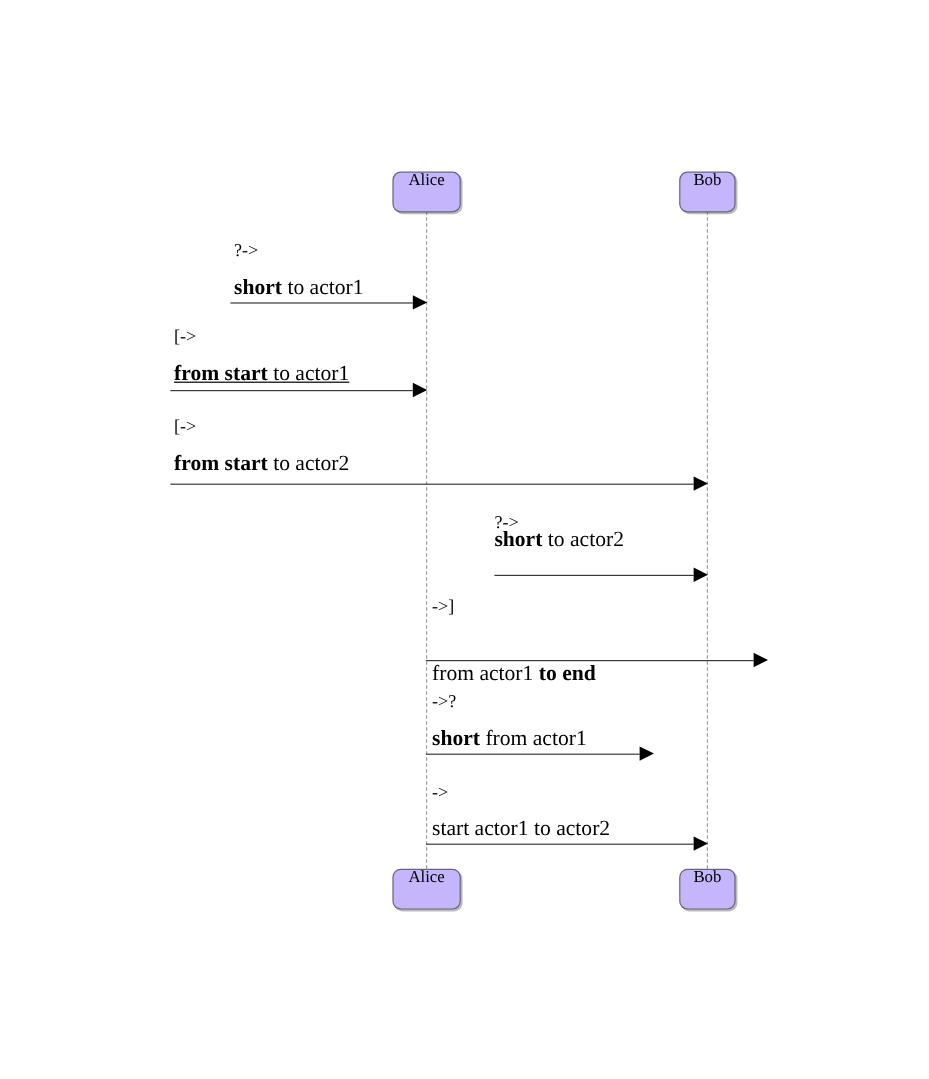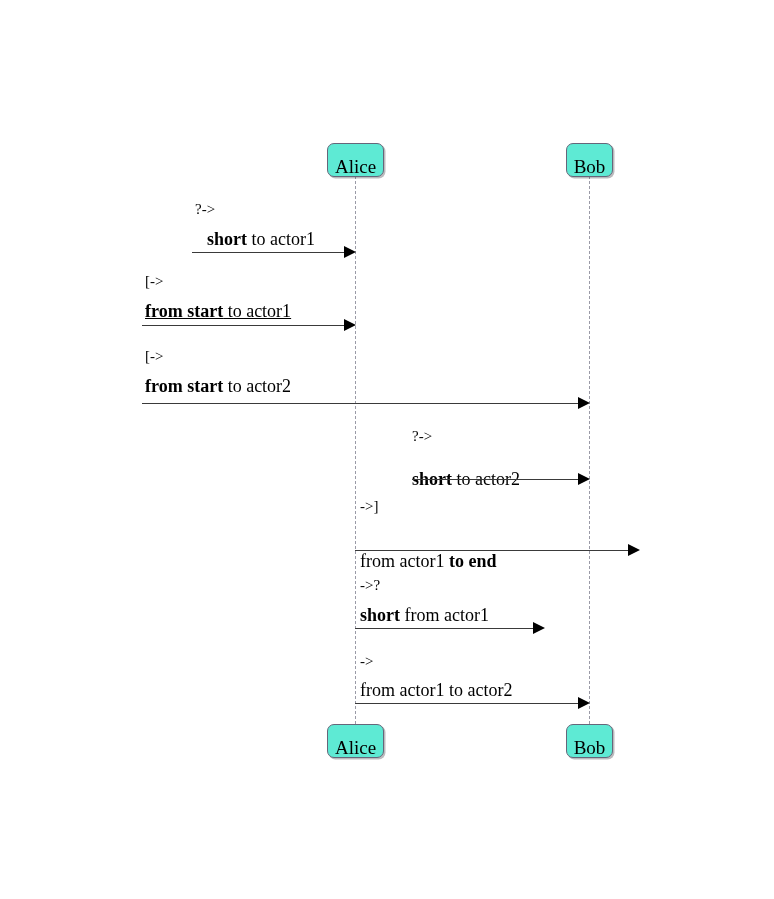--- a/index.html
+++ b/index.html
@@ -16,27 +16,27 @@
     width: 774px;
     height: 899px;
     background: #ffffff;
     overflow: hidden;
   }
 
   
   .actor-box {
     position: absolute;
     box-sizing: border-box;
-    background: #5eead4;
+    background: #c4b5fd;
     border: 1.4px solid #66667a;
     border-radius: 7px;
     display: flex;
-    align-items: flex-end;
+    align-items: flex-start;
     justify-content: center;
-    font-size: 19px;
+    font-size: 14px;
     line-height: 1;
     color: #000000;
     box-shadow: 1.5px 1.5px 0 rgba(60,60,70,0.35);
   }
 
   
   .lifeline {
     position: absolute;
     width: 0;
     border-left: 1.4px dashed #9a9aa6;
@@ -82,42 +82,42 @@
   <div class="lifeline" style="left:589px; top:176px; height:548px;"></div>
 
   <div class="actor-box" style="left:327px; top:143px; width:57px; height:34px;">
     <span>Alice</span>
   </div>
   <div class="actor-box" style="left:566px; top:143px; width:47px; height:34px;">
     <span>Bob</span>
   </div>
 
   <div class="msg-tag" style="left:195px; top:202px;">?-&gt;</div>
-  <div class="msg-label" style="left:195px; top:230px;margin-left:12px;">
+  <div class="msg-label" style="left:195px; top:230px;">
     <span class="b">short</span><span> to actor1</span>
   </div>
   <div class="msg-line" style="left:192px; top:252px; width:152px;"></div>
   <div class="msg-arrowhead" style="left:344px; top:246px;"></div>
 
   <div class="msg-tag" style="left:145px; top:274px;">[-&gt;</div>
   <div class="msg-label" style="left:145px; top:302px;text-decoration:underline;">
     <span class="b">from start</span><span> to actor1</span>
   </div>
   <div class="msg-line" style="left:142px; top:325px; width:202px;"></div>
   <div class="msg-arrowhead" style="left:344px; top:319px;"></div>
 
   <div class="msg-tag" style="left:145px; top:349px;">[-&gt;</div>
   <div class="msg-label" style="left:145px; top:377px;text-align:right;">
     <span class="b">from start</span><span> to actor2</span>
   </div>
   <div class="msg-line" style="left:142px; top:403px; width:436px;"></div>
   <div class="msg-arrowhead" style="left:578px; top:397px;"></div>
 
   <div class="msg-tag" style="left:412px; top:429px;">?-&gt;</div>
-  <div class="msg-label" style="left:412px; top:470px;">
+  <div class="msg-label" style="left:412px; top:440px;">
     <span class="b">short</span><span> to actor2</span>
   </div>
   <div class="msg-line" style="left:412px; top:479px; width:166px;"></div>
   <div class="msg-arrowhead" style="left:578px; top:473px;"></div>
 
   <div class="msg-tag" style="left:360px; top:499px;">-&gt;]</div>
   <div class="msg-label" style="left:360px; top:552px;">
     <span>from actor1 </span><span class="b">to end</span>
   </div>
   <div class="msg-line" style="left:355px; top:550px; width:273px;"></div>
@@ -125,21 +125,21 @@
 
   <div class="msg-tag" style="left:360px; top:578px;">-&gt;?</div>
   <div class="msg-label" style="left:360px; top:606px;">
     <span class="b">short</span><span> from actor1</span>
   </div>
   <div class="msg-line" style="left:355px; top:628px; width:178px;"></div>
   <div class="msg-arrowhead" style="left:533px; top:622px;"></div>
 
   <div class="msg-tag" style="left:360px; top:654px;">-&gt;</div>
   <div class="msg-label" style="left:360px; top:681px;">
-    <span>from actor1 to actor2</span>
+    <span>start actor1 to actor2</span>
   </div>
   <div class="msg-line" style="left:355px; top:703px; width:223px;"></div>
   <div class="msg-arrowhead" style="left:578px; top:697px;"></div>
 
   <div class="actor-box" style="left:327px; top:724px; width:57px; height:34px;">
     <span>Alice</span>
   </div>
   <div class="actor-box" style="left:566px; top:724px; width:47px; height:34px;">
     <span>Bob</span>
   </div>

